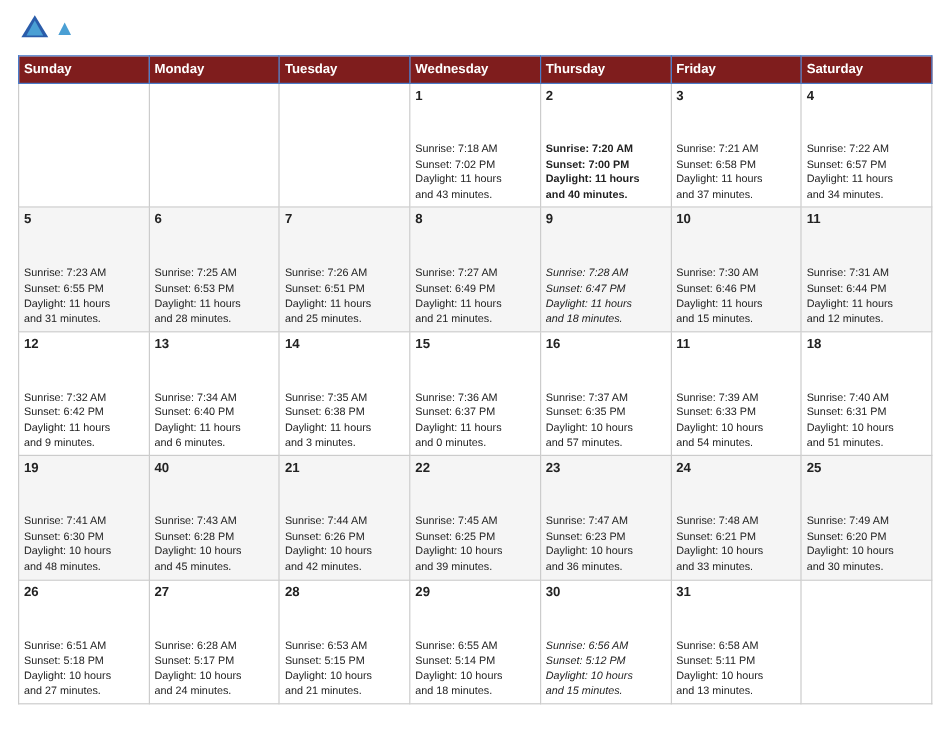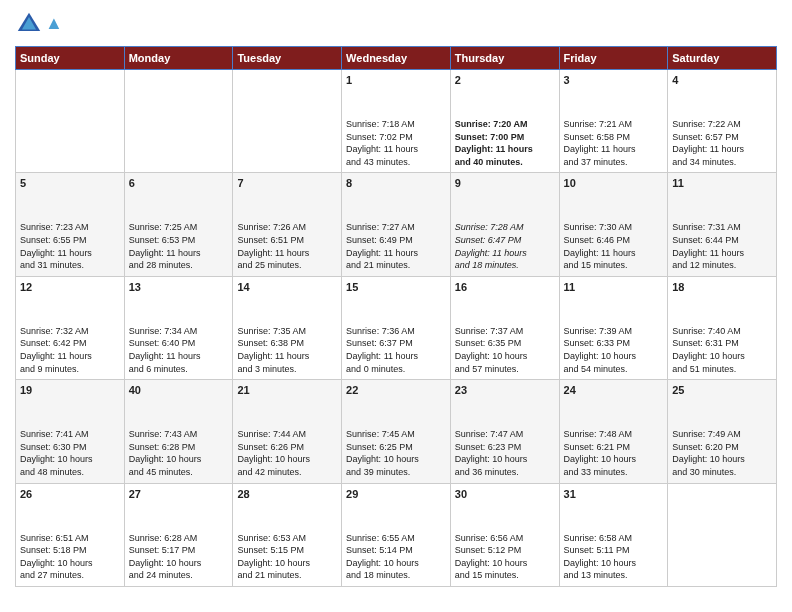--- a/index.html
+++ b/index.html
@@ -333,21 +333,21 @@
           </td>
           <td>
             <span class="day-num">29</span>
             <div class="cell-text" style="white-space: pre-line;">Sunrise: 6:55 AM
 Sunset: 5:14 PM
 Daylight: 10 hours
 and 18 minutes.</div>
           </td>
           <td>
             <span class="day-num">30</span>
-            <div class="cell-text" style="white-space: pre-line;">Sunrise: 6:56 AM
+            <div class="cell-text" style="white-space: pre-line; font-style: italic;">Sunrise: 6:56 AM
 Sunset: 5:12 PM
 Daylight: 10 hours
 and 15 minutes.</div>
           </td>
           <td>
             <span class="day-num">31</span>
             <div class="cell-text" style="white-space: pre-line;">Sunrise: 6:58 AM
 Sunset: 5:11 PM
 Daylight: 10 hours
 and 13 minutes.</div>

